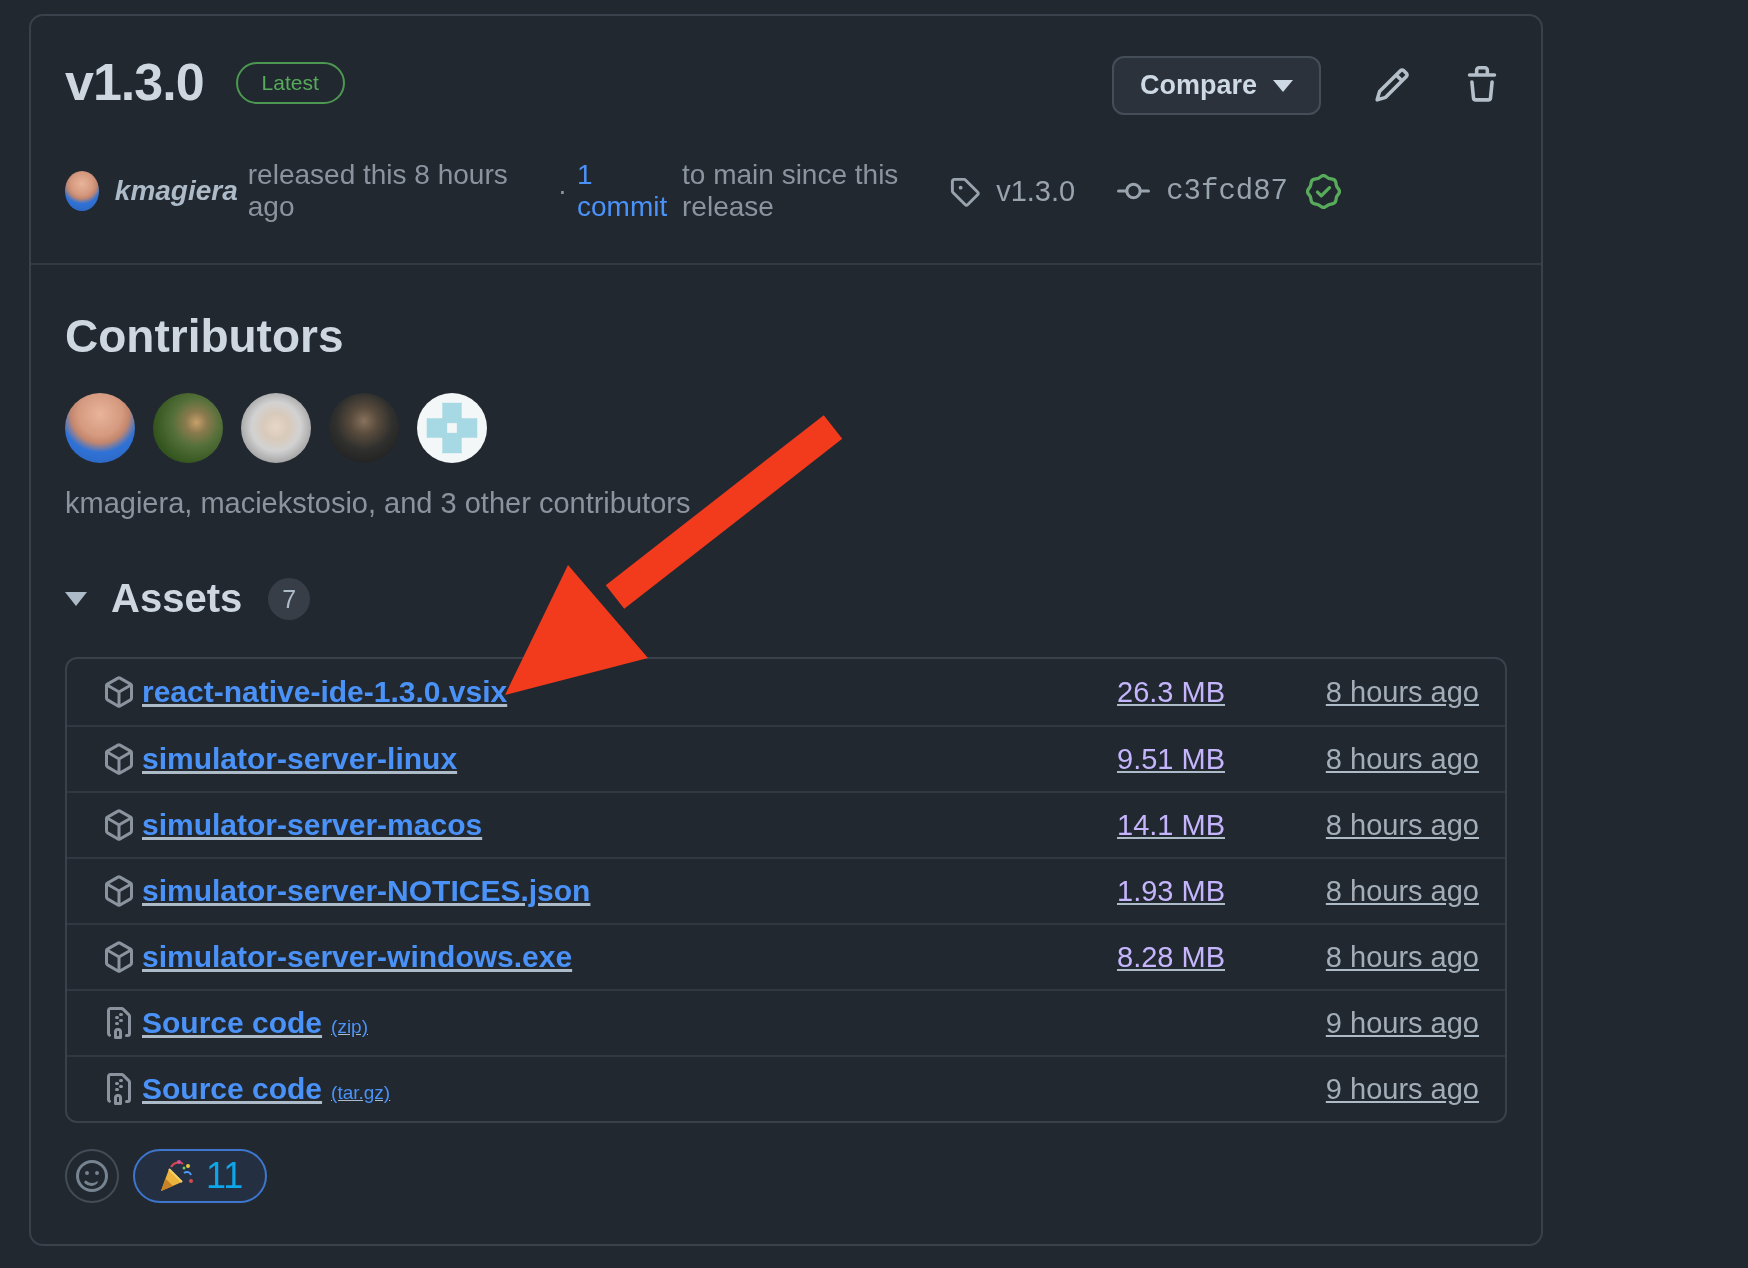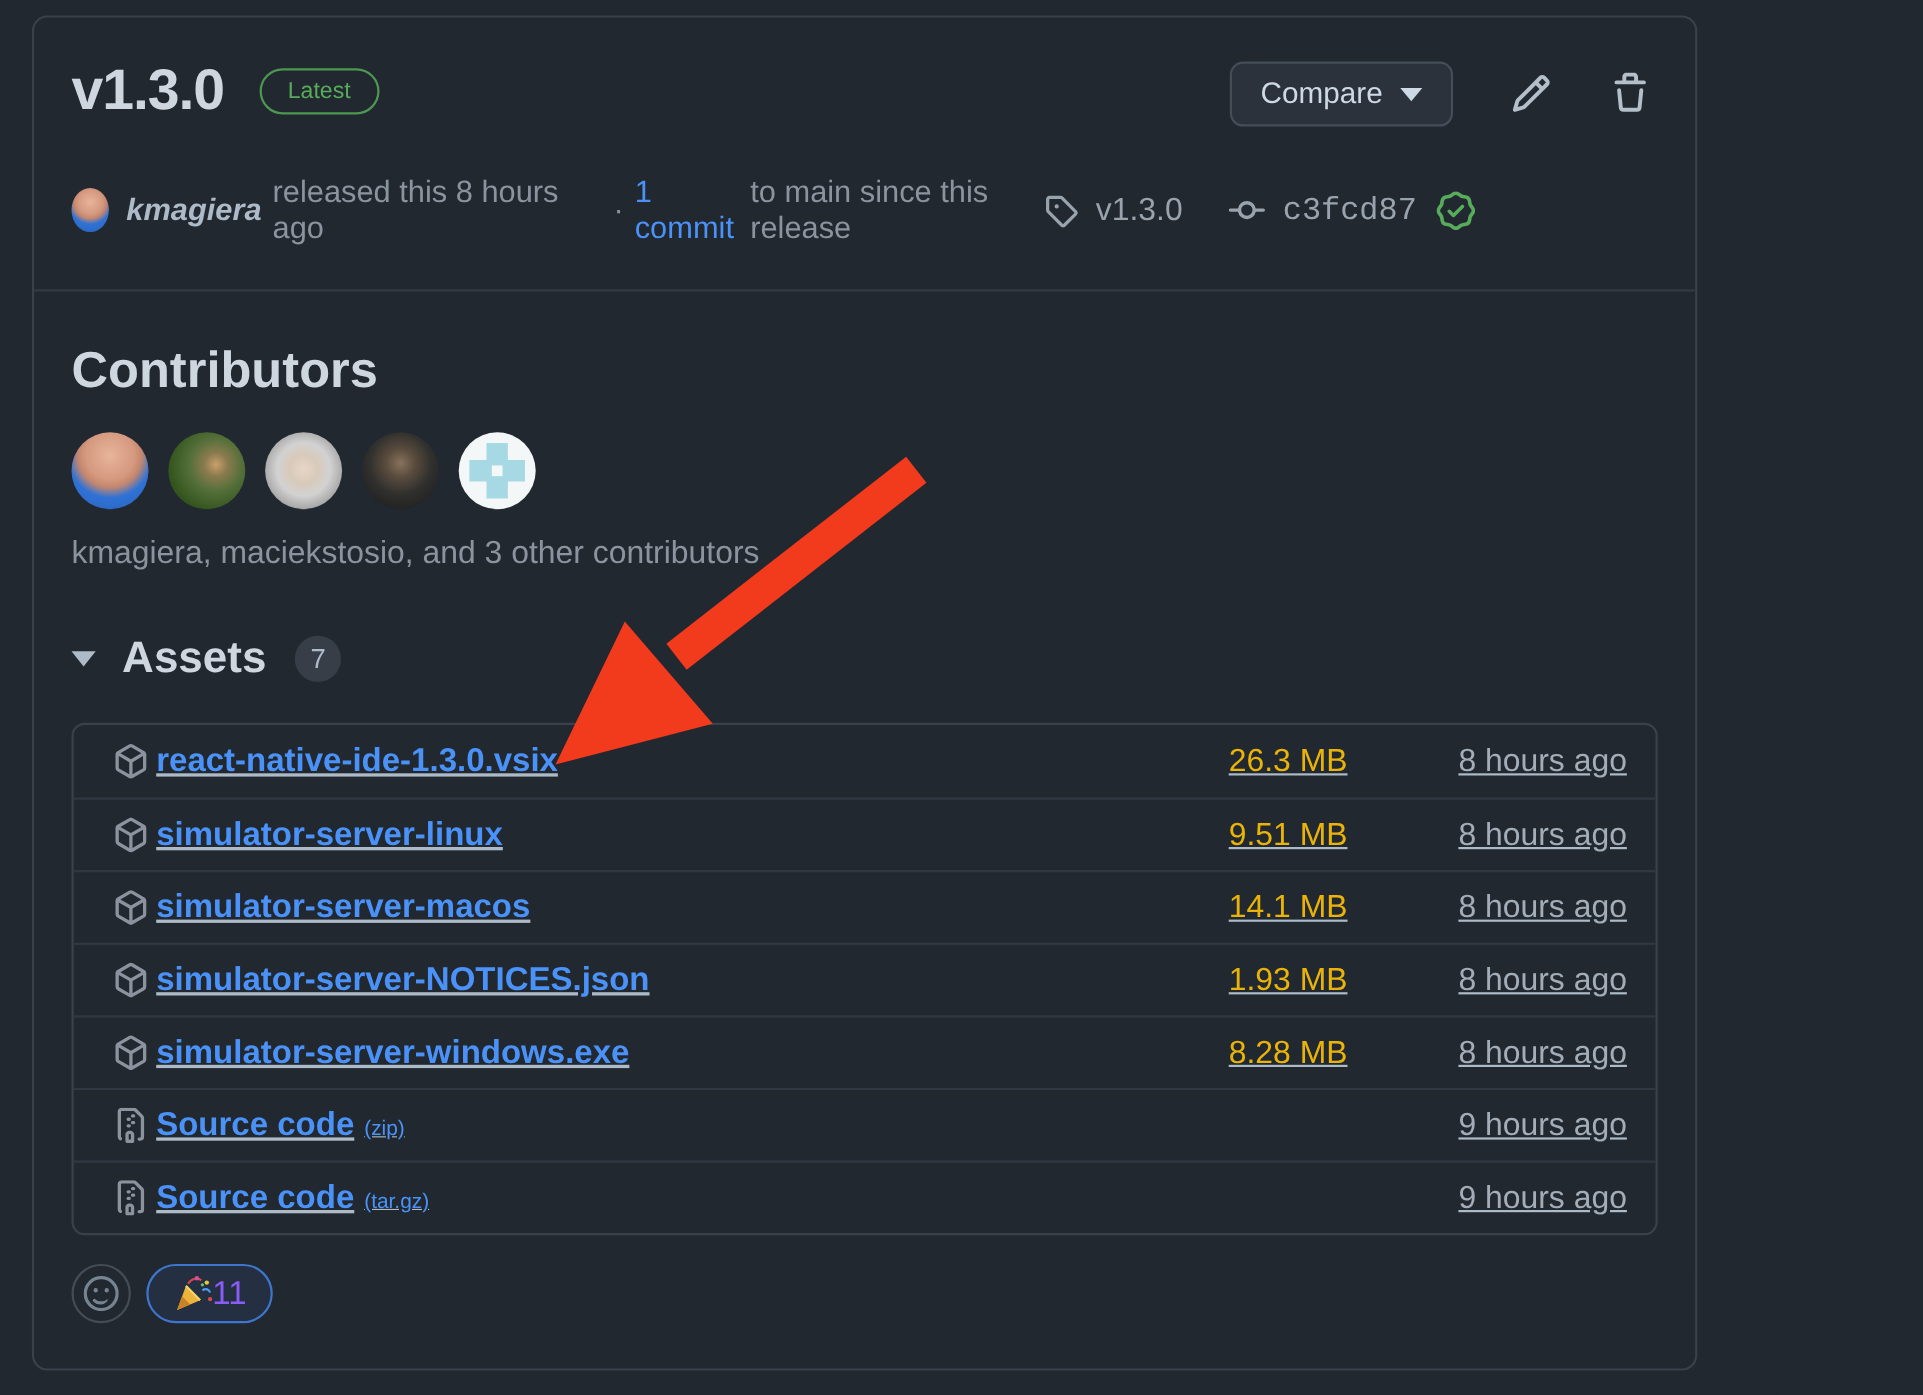--- a/index.html
+++ b/index.html
@@ -29,21 +29,21 @@
     margin-left: 32px; margin-top: 6px;
     padding: 7px 24px;
     font-size: 21px; color: #57ab5a; font-weight: 500;
     border: 2px solid #4d9850; border-radius: 28px;
   }
   .title-actions { margin-left: auto; display: flex; align-items: flex-start; }
   .compare-btn {
     display: flex; align-items: center; gap: 16px;
     background: #2b323b; border: 2px solid #454e58; border-radius: 12px;
     padding: 12px 26px; cursor: pointer;
-    font-family: inherit; font-size: 27px; font-weight: 400; color: #cdd9e5;
+    font-family: inherit; font-size: 27px; font-weight: 700; color: #cdd9e5;
   }
   .caret-down-sm {
     width: 0; height: 0;
     border-left: 10px solid transparent; border-right: 10px solid transparent;
     border-top: 12px solid #cdd9e5;
   }
   .icon-btn {
     background: none; border: none; padding: 0; cursor: pointer;
     margin-left: 52px; margin-top: 10px; color: #b4bfca;
   }
@@ -98,36 +98,36 @@
   }
   .assets-table { margin-top: 36px; border: 2px solid #3a414b; border-radius: 12px; overflow: hidden; text-decoration: underline; }
   .asset-row { height: 66px; display: flex; align-items: center; padding: 0 26px 0 36px; }
   .asset-row + .asset-row { border-top: 2px solid #313842; }
   .asset-icon { color: #8b949e; margin-right: 7px; display: flex; }
   .asset-icon svg { width: 32px; height: 32px; }
   .asset-link { display: flex; align-items: baseline; text-decoration: none; color: #4b92f8; cursor: pointer; }
   .asset-name { font-size: 30px; font-weight: 700; }
   .asset-suffix { font-size: 19px; font-weight: 400; margin-left: 9px; }
   .asset-suffix:empty { display: none; }
-  .asset-size { margin-left: auto; width: 240px; text-align: right; font-size: 29px; color: #eab308; }
+  .asset-size { margin-left: auto; width: 240px; text-align: right; font-size: 29px; color: #c4b5fd; }
   .asset-time { width: 254px; text-align: right; font-size: 29px; color: #a3adb8; }
   
   .reactions { margin-top: 26px; display: flex; align-items: center; gap: 14px; }
   .react-add {
     width: 54px; height: 54px; border-radius: 50%;
     background: none; border: 2px solid #444c56; color: #768390;
     display: flex; align-items: center; justify-content: center; cursor: pointer;
   }
   .react-add svg { width: 32px; height: 32px; }
   .react-pill {
     height: 54px; border-radius: 27px; padding: 0 22px;
     background: rgba(65,132,228,0.10);
     border: 2px solid #3d76cc;
-    display: flex; align-items: center; 
-    font-family: inherit; font-size: 30px; color: #8b5cf6; cursor: pointer;
+    display: flex; align-items: center; gap: 13px;
+    font-family: inherit; font-size: 36px; color: #0ea5e9; cursor: pointer;
   }
   
   .arrow-overlay { position: absolute; left: 0; top: 0; pointer-events: none; }
 </style>
 </head>
 <body>
 
 <div class="card">
 
   <div class="card-header">

